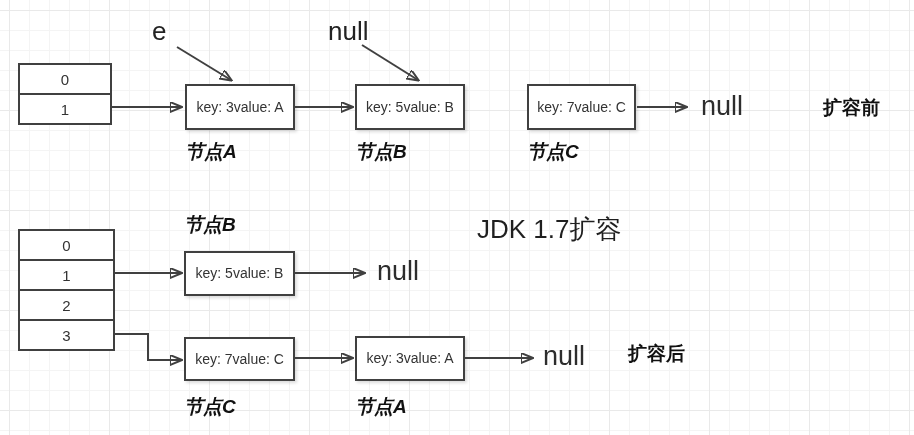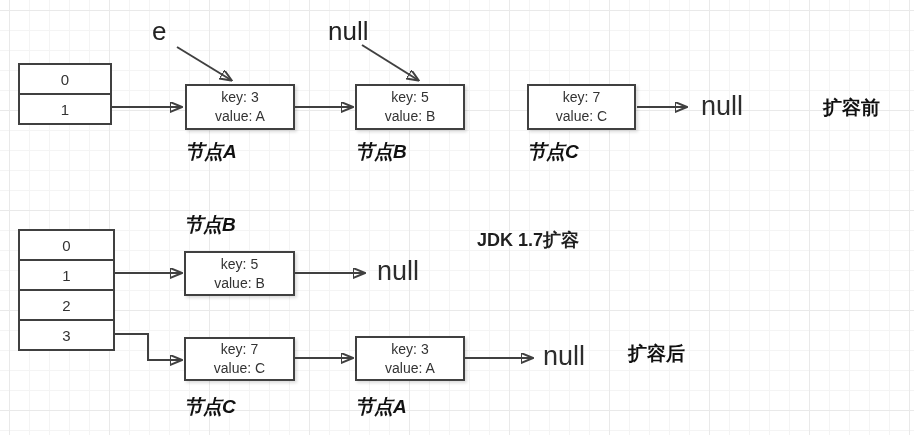--- a/index.html
+++ b/index.html
@@ -18,31 +18,31 @@
   .arrow-layer{position:absolute;left:0;top:0;width:914px;height:435px;z-index:3;}
   .arrow-layer path, .arrow-layer line{stroke:#404040;stroke-width:2;fill:none;}
   .bucket{position:absolute;border:2px solid #404040;background:#fff;z-index:2;}
   .bucket-cell{
     height:28px;border-bottom:2px solid #404040;display:flex;align-items:center;
     justify-content:center;font-size:15px;color:#333;
   }
   .bucket-cell:last-child{border-bottom:none;}
   .node{
     position:absolute;border:2px solid #404040;background:#fff;z-index:2;
-    display:flex;flex-direction:column;align-items:center;justify-content:center;
+    display:flex;flex-direction:row;align-items:center;justify-content:center;
     box-shadow:2px 2px 3px rgba(0,0,0,0.14);
   }
   .node-line{font-size:14px;line-height:19px;color:#333;white-space:pre;}
   .node-label{
     position:absolute;font-size:19px;font-weight:bold;color:#111;z-index:2;font-style:italic;
   }
   .pointer-label{position:absolute;font-size:26px;color:#222;z-index:2;}
   .null-label{position:absolute;font-size:27px;color:#2d2d2d;z-index:2;}
   .section-label{position:absolute;font-size:19px;font-weight:bold;color:#111;z-index:2;text-align:center;}
-  .diagram-title{position:absolute;font-size:18px;font-weight:bold;color:#1f1f1f;z-index:4;margin-top:16px;}
+  .diagram-title{position:absolute;font-size:26px;font-weight:normal;color:#1f1f1f;z-index:4;}
   .watermark{
     position:absolute;font-family:"DejaVu Serif","Liberation Serif",serif;
     font-size:16px;color:#ccc5bd;letter-spacing:1px;z-index:1;white-space:nowrap;
   }
 </style>
 </head>
 <body>
 
 <div class="canvas">
 

